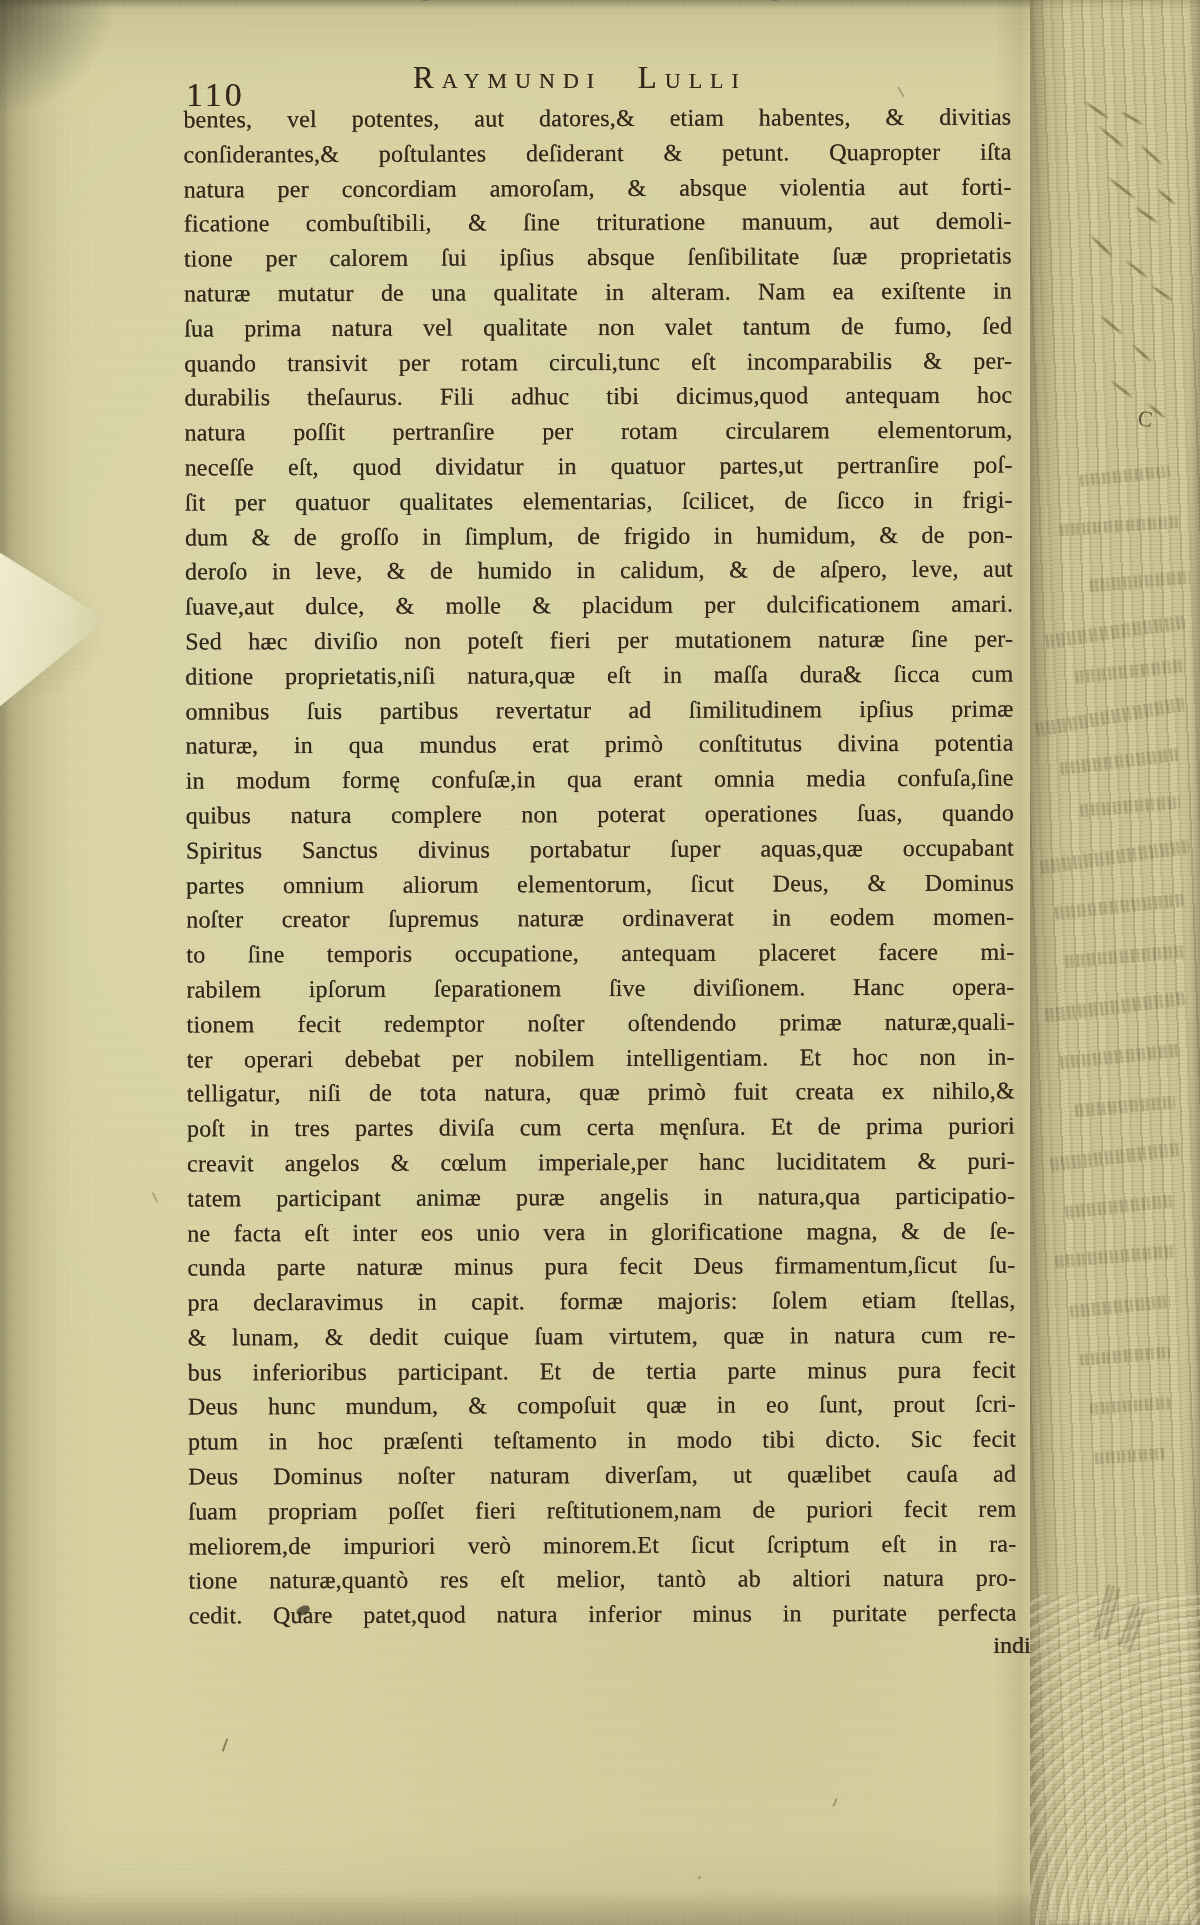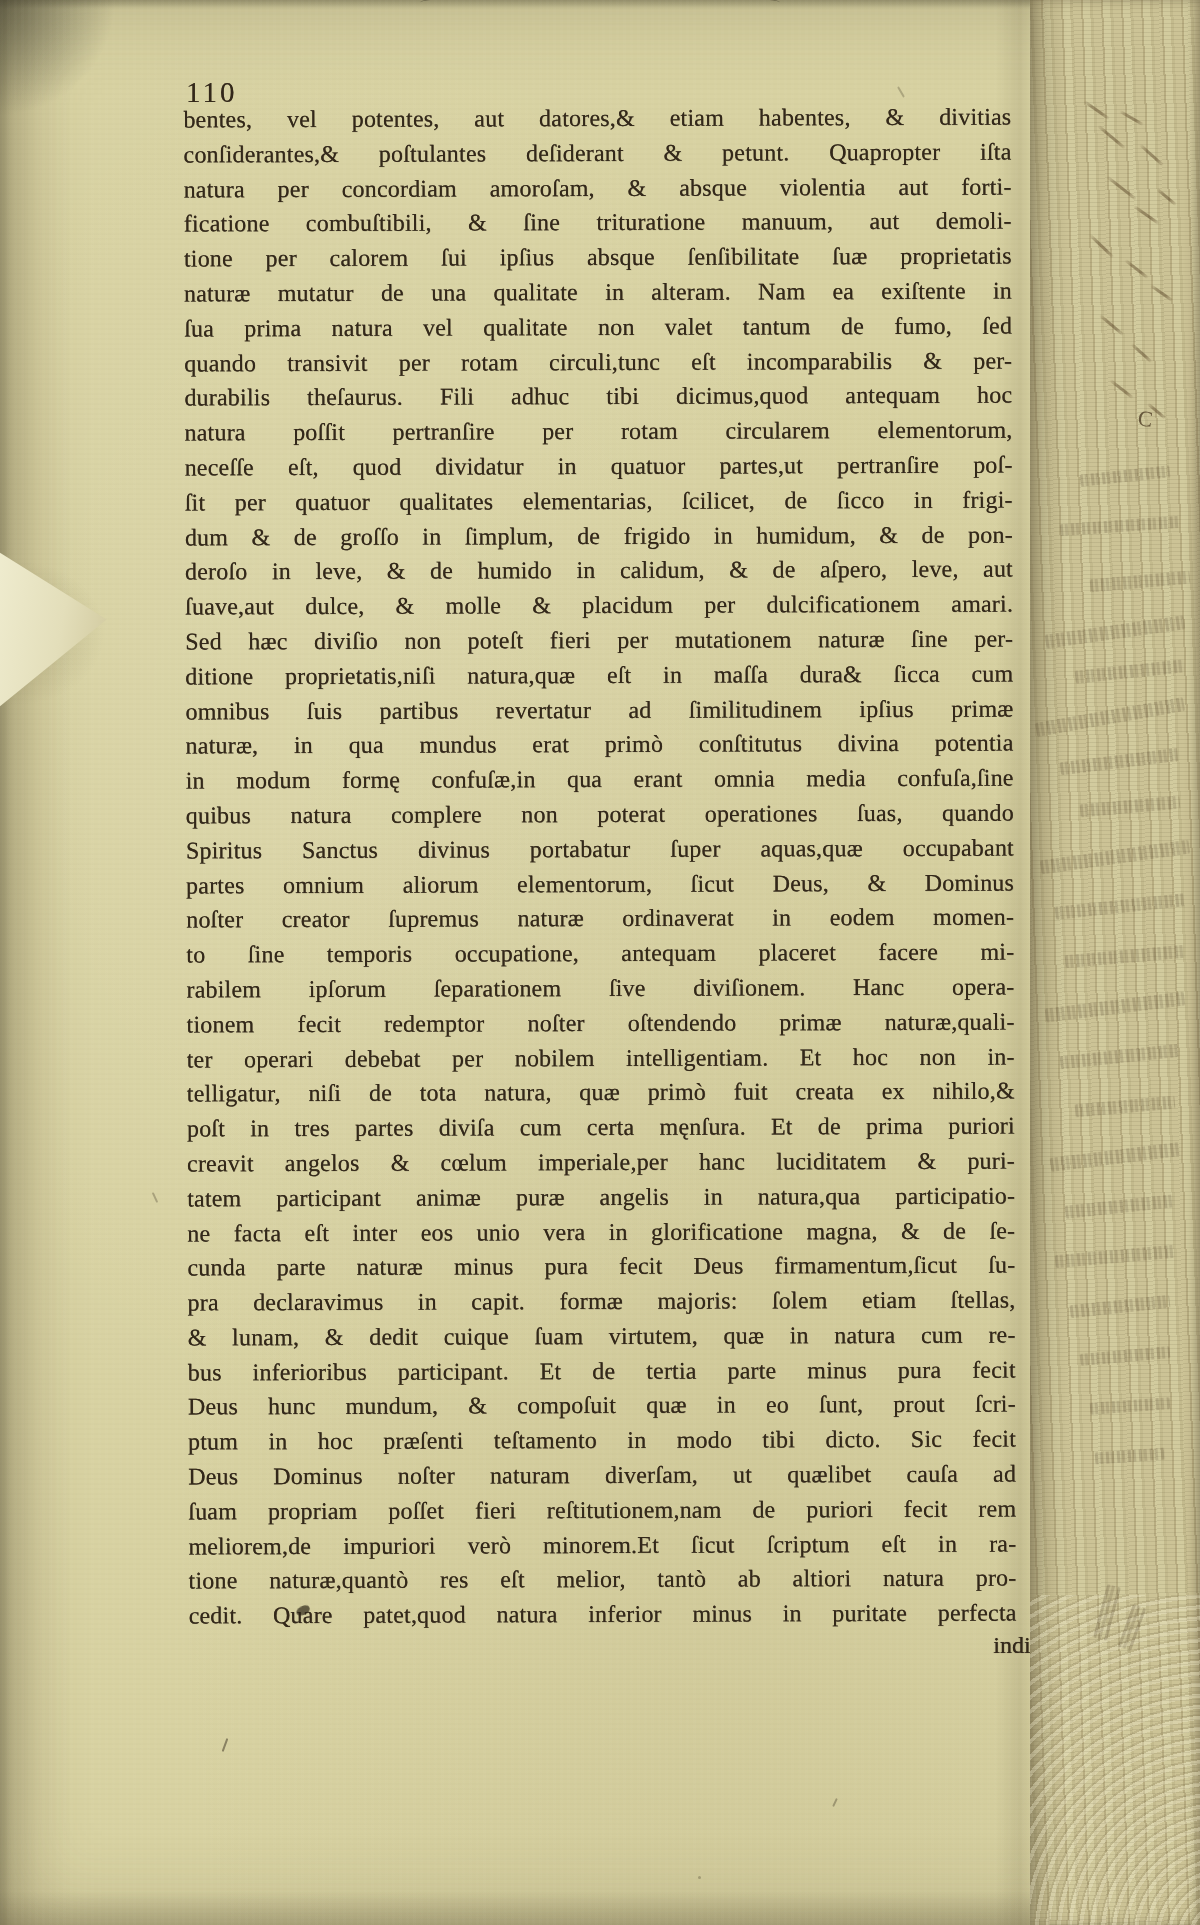--- a/index.html
+++ b/index.html
@@ -18,21 +18,21 @@
       radial-gradient(ellipse at 62% 78%, rgba(120,105,60,.08), transparent 55%);
     box-shadow: inset 0 0 85px rgba(95,88,58,.32);
   }
   .texture{position:absolute;inset:0;pointer-events:none;
     background:
       repeating-linear-gradient(0deg, rgba(80,70,45,.015) 0 2px, transparent 2px 5px),
       repeating-linear-gradient(90deg, rgba(255,255,245,.02) 0 3px, transparent 3px 7px);
   }
   .pagenum{
     position:absolute;left:186px;top:76px;
-    font-size:29px;letter-spacing:3px;color:var(--ink,#33281a);
+    font-size:34px;letter-spacing:3px;color:var(--ink,#33281a);
     text-shadow:0 0 .6px rgba(51,40,26,.7);
   }
   .title{
     position:absolute;left:260px;top:60px;width:640px;margin:0;
     text-align:center;font-weight:normal;font-variant:small-caps;
     font-size:31px;letter-spacing:8px;word-spacing:20px;
     color:var(--ink,#33281a);text-shadow:0 0 .6px rgba(51,40,26,.65);
   }
   .textblock{
     position:absolute;left:186px;top:101px;width:828px;
@@ -82,20 +82,21 @@
     background:rgba(42,34,21,.68);transform:rotate(-18deg);filter:blur(.4px);}
 </style>
 </head>
 <body>
 
 <div class="scan">
   <div class="texture"></div>
   <div class="top-curve"></div>
 
   <span class="pagenum">110</span>
+  <h1 class="title">Raymundi Lulli</h1>
 
   <main class="textblock">
       <div class="text-line">bentes, vel potentes, aut datores,&amp; etiam habentes, &amp; divitias</div>
       <div class="text-line">conſiderantes,&amp; poſtulantes deſiderant &amp; petunt. Quapropter iſta</div>
       <div class="text-line">natura per concordiam amoroſam, &amp; absque violentia aut forti-</div>
       <div class="text-line">ficatione combuſtibili, &amp; ſine trituratione manuum, aut demoli-</div>
       <div class="text-line">tione per calorem ſui ipſius absque ſenſibilitate ſuæ proprietatis</div>
       <div class="text-line">naturæ mutatur de una qualitate in alteram. Nam ea exiſtente in</div>
       <div class="text-line">ſua prima natura vel qualitate non valet tantum de fumo, ſed</div>
       <div class="text-line">quando transivit per rotam circuli,tunc eſt incomparabilis &amp; per-</div>

